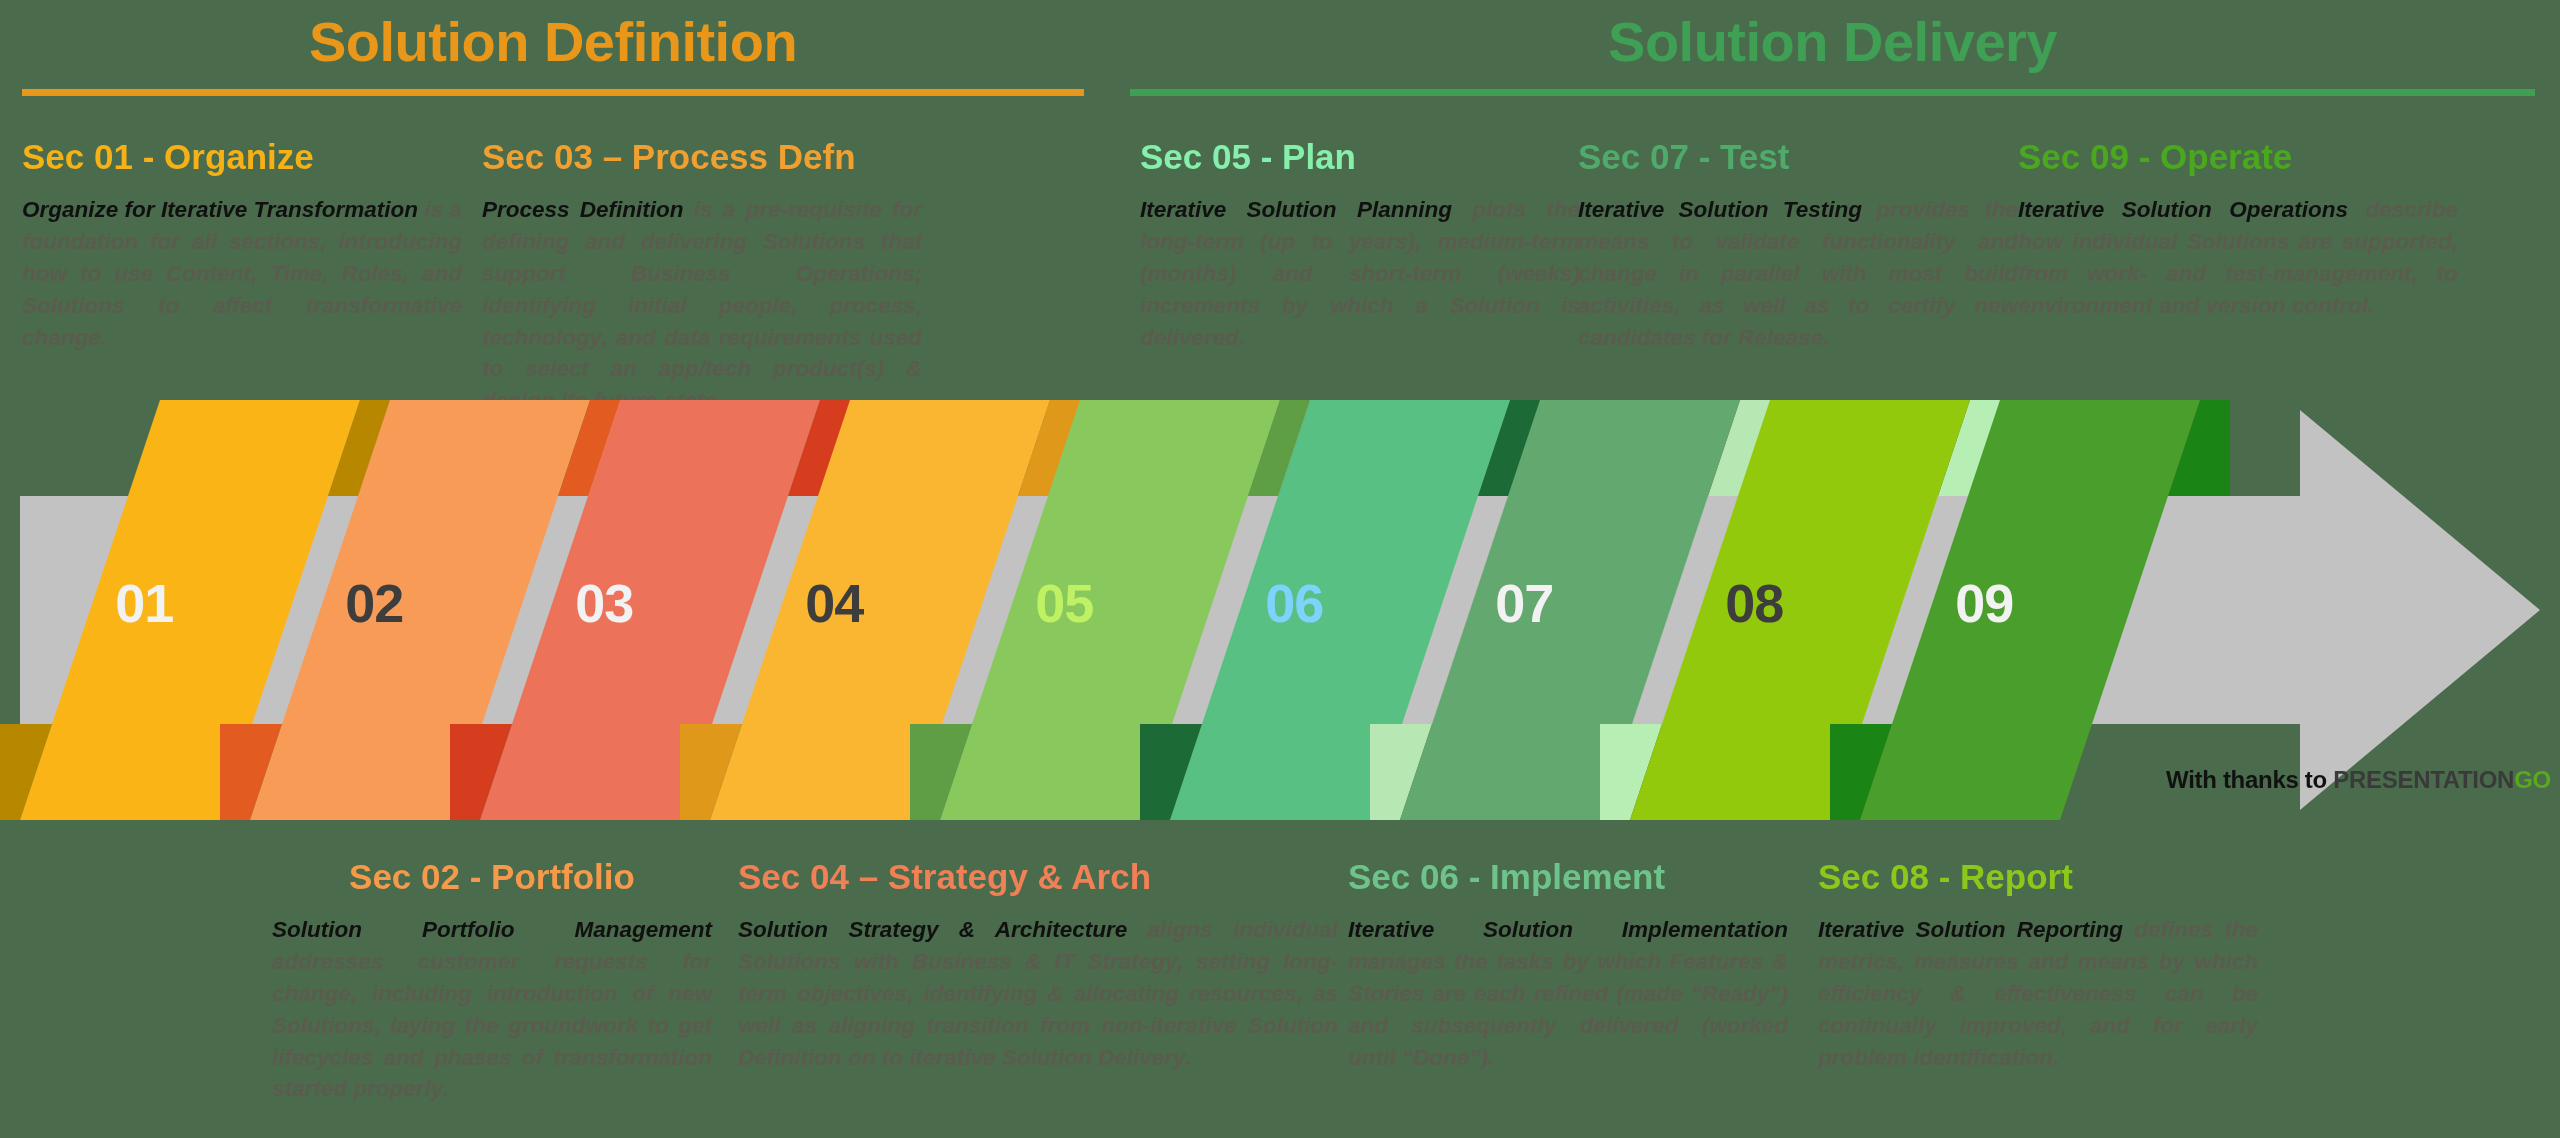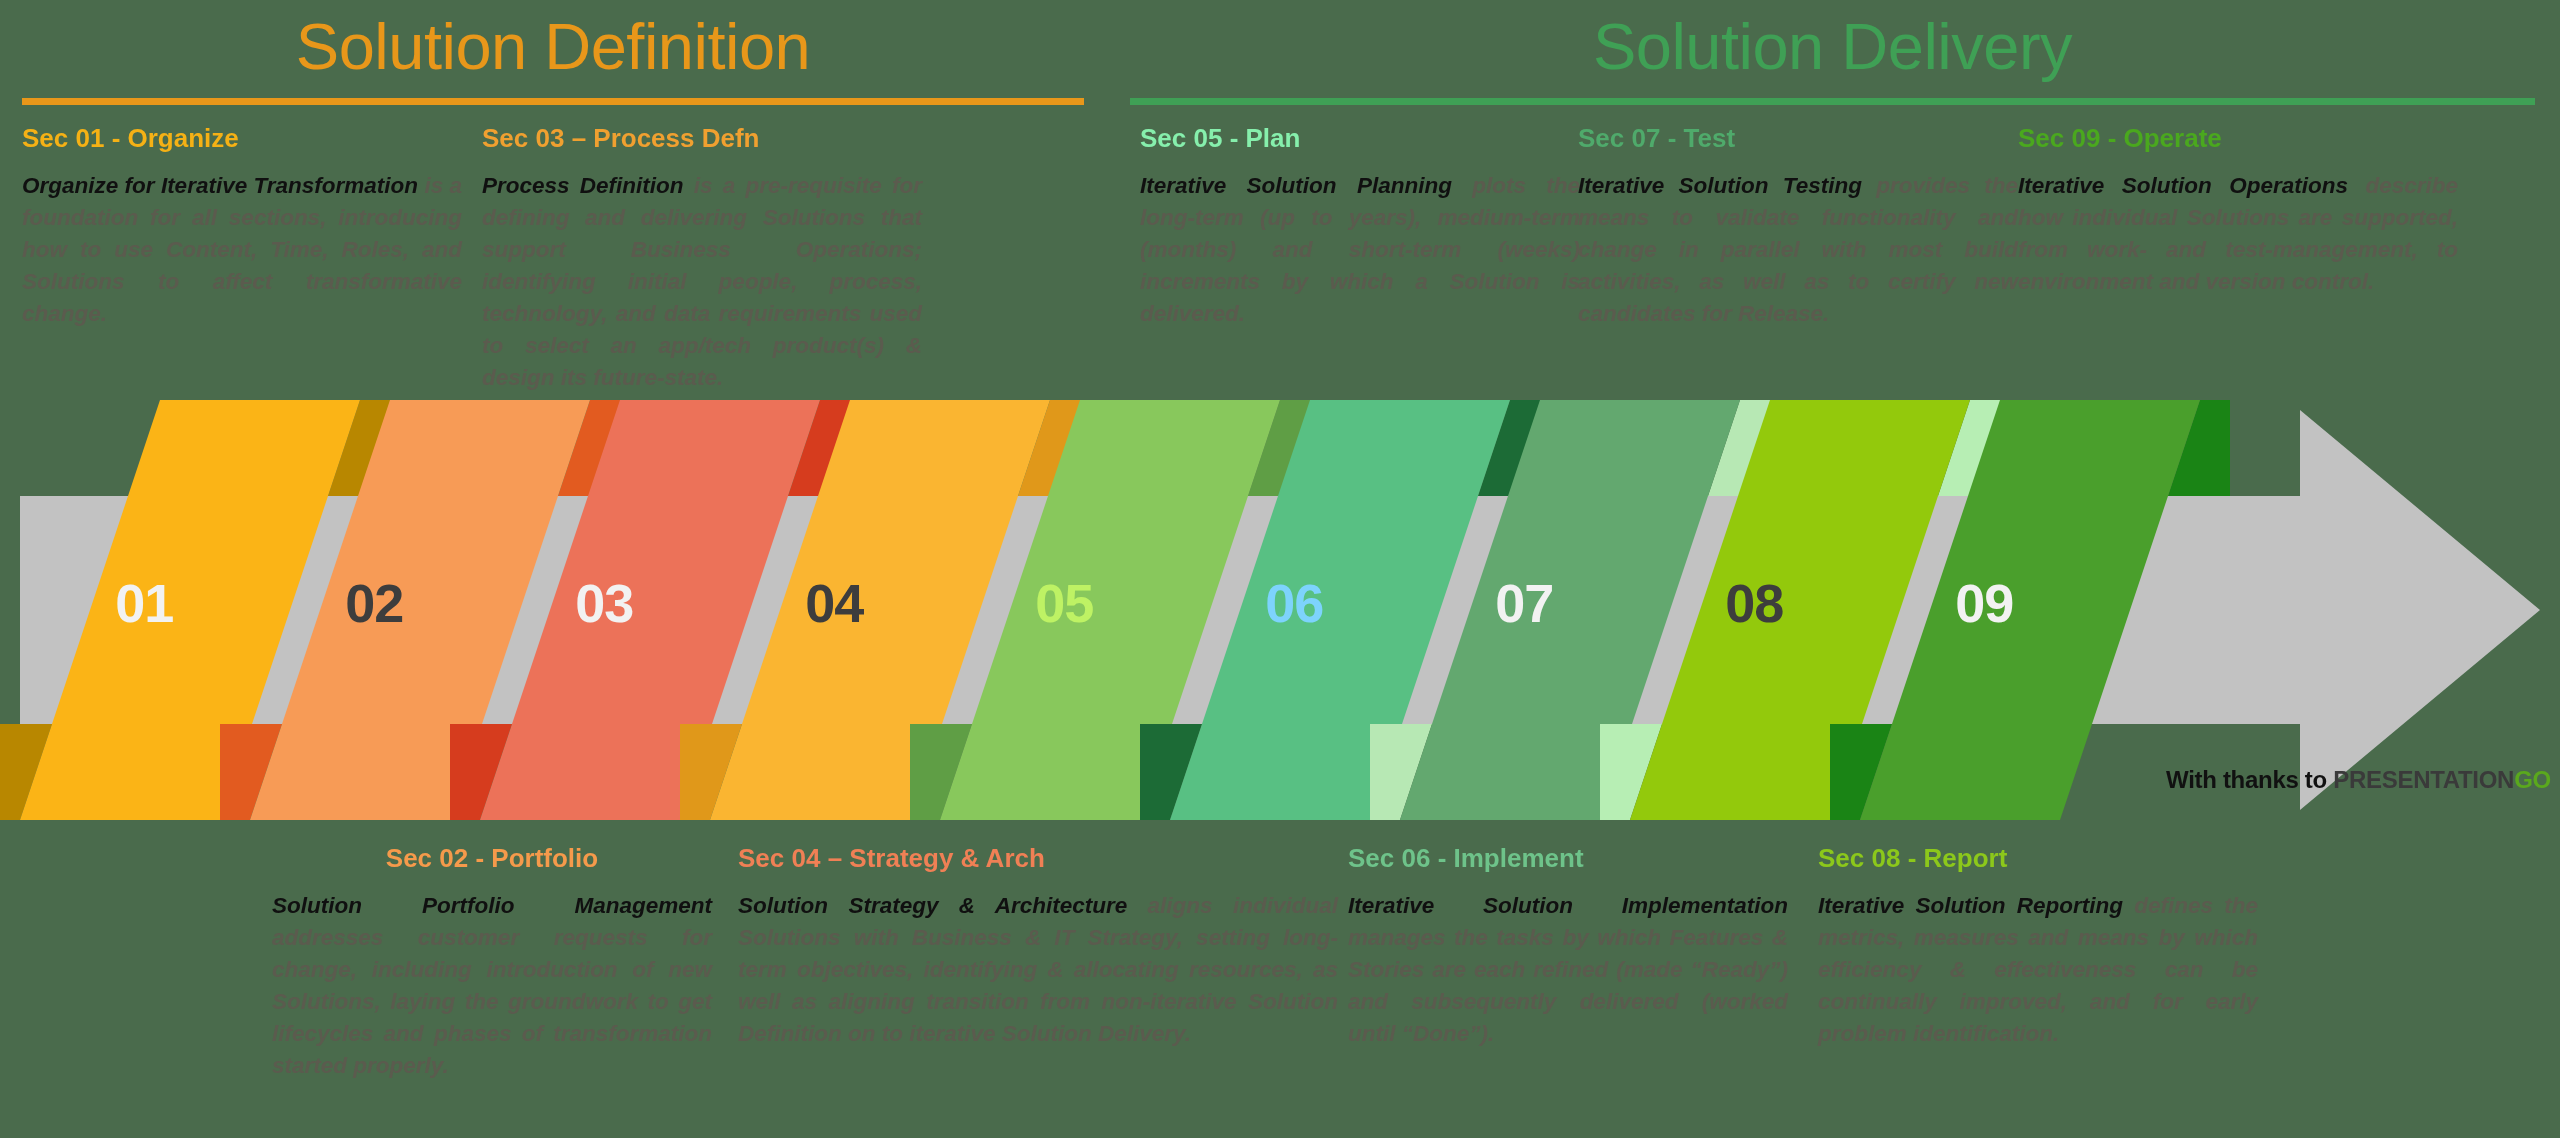--- a/index.html
+++ b/index.html
@@ -17,22 +17,22 @@
     font-family: "Liberation Sans", sans-serif;
     -webkit-font-smoothing: antialiased;
   }
 
   
   .phase-header {
     position: absolute;
     top: 14px;
   }
   .phase-title {
-    font-size: 65px;
-    font-weight: normal;
+    font-size: 56px;
+    font-weight: bold;
     line-height: 1.0;
     letter-spacing: -0.5px;
     white-space: nowrap;
   }
   .phase-rule {
     height: 7px;
     margin-top: 19px;
   }
   #phase-definition { left: 22px; width: 1062px; }
   #phase-definition .phase-title { color: #e8971a; text-align: center; }
@@ -42,24 +42,24 @@
   #phase-delivery .phase-title { color: #3fa055; text-align: center; }
   #phase-delivery .phase-rule { background: #3fa055; }
 
   
   .section-block {
     position: absolute;
     width: 440px;
   }
   .section-block.wide { width: 600px; }
   .sec-title {
-    font-size: 26px;
+    font-size: 35px;
     font-weight: bold;
     line-height: 1.05;
-    margin: 0 0 18px 0;
+    margin: 14px 0 18px 0;
     white-space: nowrap;
   }
   .sec-body {
     font-size: 22.5px;
     line-height: 1.42;
     text-align: justify;
     text-justify: inter-word;
     color: #5b5b4e;
     font-style: italic;
     font-weight: bold;

